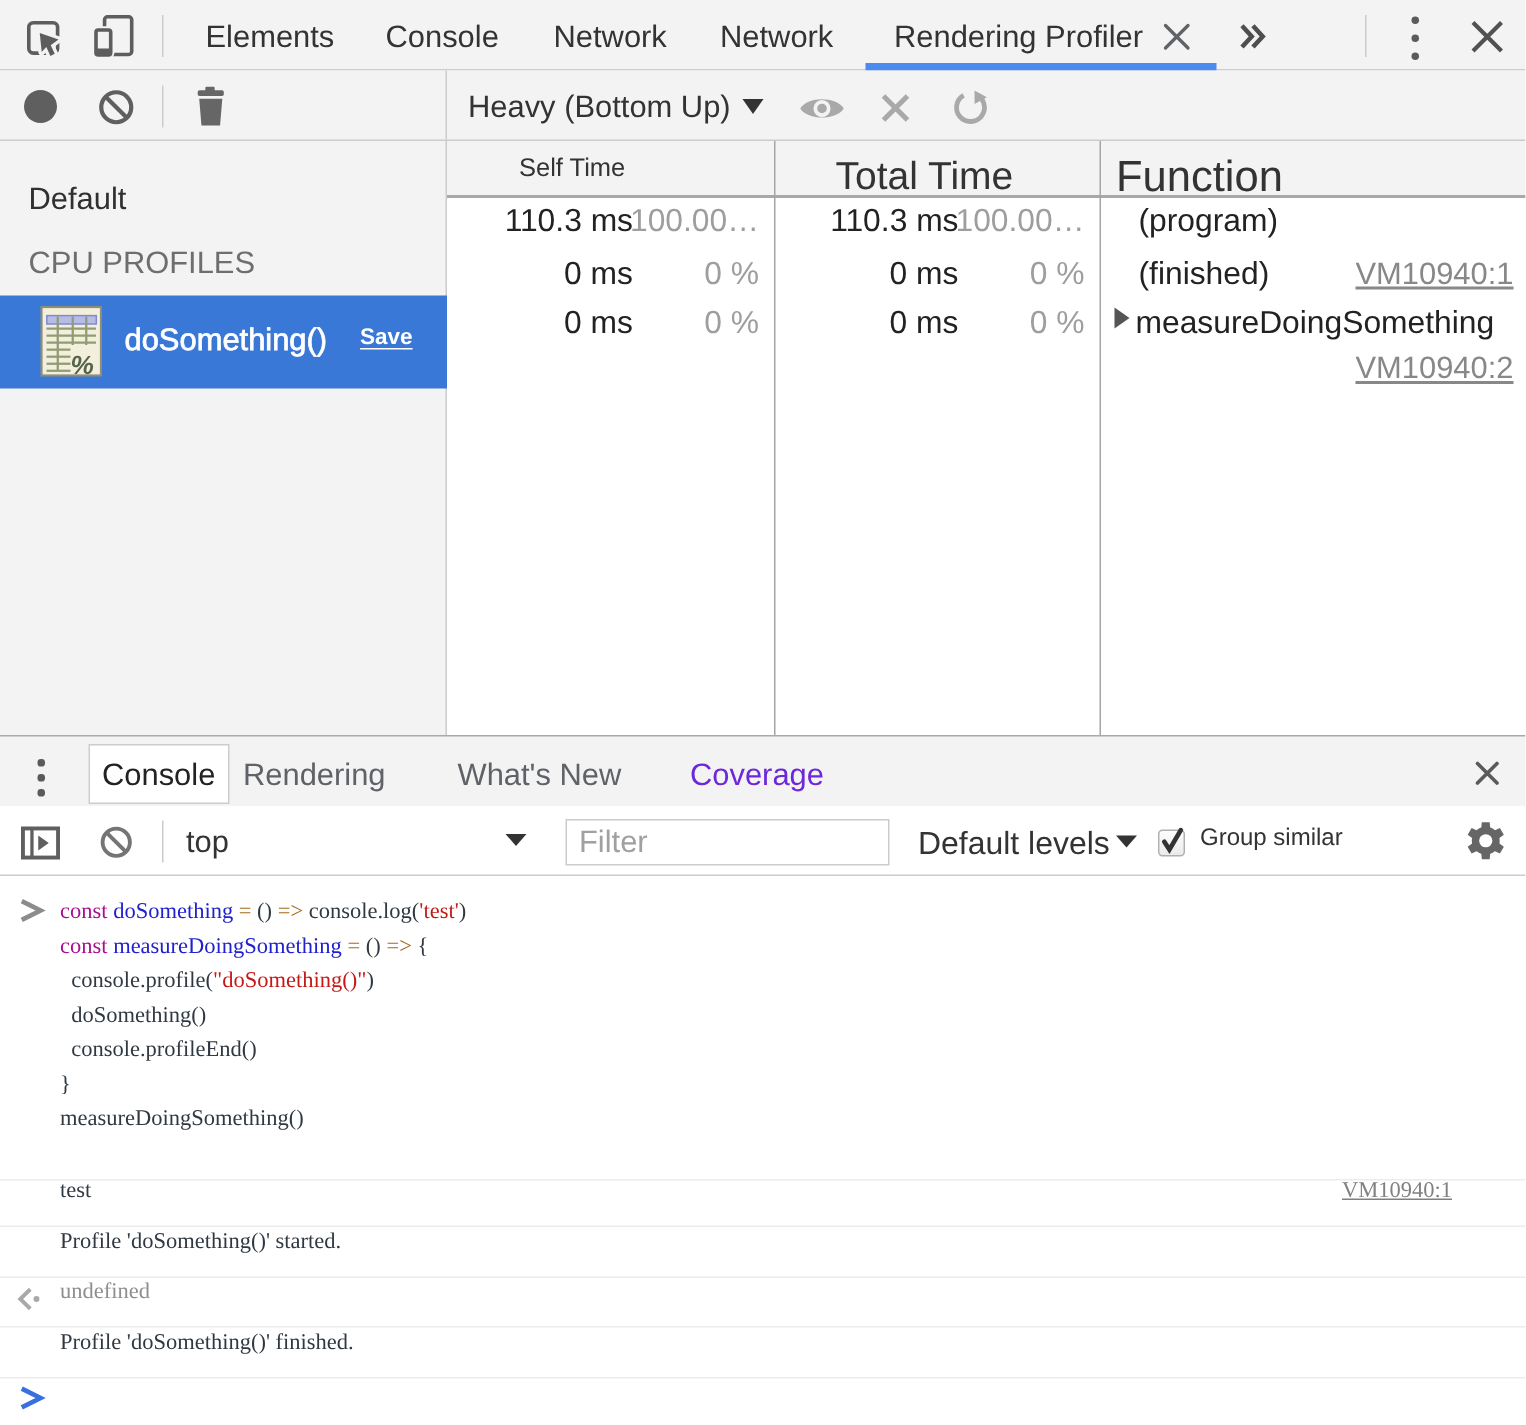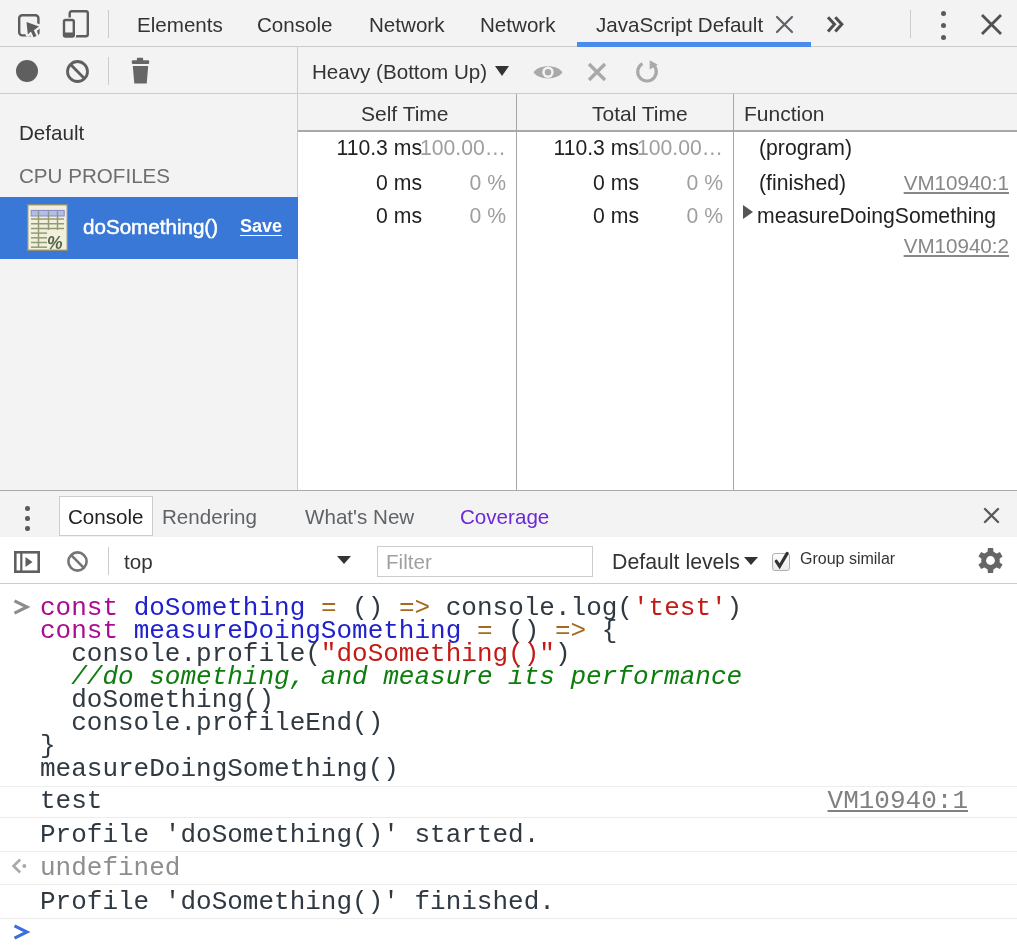--- a/index.html
+++ b/index.html
@@ -24,21 +24,21 @@
  <rect x="9.7" y="3.2" width="18.1" height="25.1" rx="2" fill="none" stroke="#5d5d5d" stroke-width="2.4"></rect>
  <rect x="4" y="12" width="9.8" height="16.6" rx="1.5" fill="#f3f3f3" stroke="#f3f3f3" stroke-width="5"></rect>
  <rect x="4" y="12" width="9.8" height="16.6" rx="1.5" fill="none" stroke="#5d5d5d" stroke-width="2.4"></rect>
  <rect x="3.2" y="24.4" width="11.4" height="4.6" rx="1.5" fill="#5d5d5d"></rect>
 </svg>
 <div class="abs" style="left:108px;top:10px;width:1px;height:28px;background:#ccc"></div>
 <div class="t" id="tElements" style="left:137px;top:13px">Elements</div>
 <div class="t" style="left:257px;top:13px">Console</div>
 <div class="t" style="left:369px;top:13px">Network</div>
 <div class="t" style="left:480px;top:13px">Network</div>
-<div class="t" style="left:596px;top:13px">JavaScript Default</div>
+<div class="t" style="left:596px;top:13px">Rendering Profiler</div>
 
 <svg style="left:775px;top:15px" width="19" height="19" viewBox="0 0 19 19">
  <path d="M2 2 L17 17 M17 2 L2 17" stroke="#5f6368" stroke-width="2.2" stroke-linecap="round"></path>
 </svg>
 <svg style="left:826px;top:15px" width="18" height="19" viewBox="0 0 18 19">
  <path d="M2 2.2 L8.5 9.3 L2 16.4 M9.3 2.2 L15.8 9.3 L9.3 16.4" fill="none" stroke="#4e4e4e" stroke-width="3"></path>
 </svg>
 <div class="abs" style="left:910px;top:10px;width:1px;height:28px;background:#ccc"></div>
 
 <div class="abs" style="left:941px;top:11px;width:5px;height:5px;border-radius:50%;background:#5a5a5a"></div>
@@ -96,28 +96,28 @@
   <line x1="4" y1="33.8" x2="20" y2="33.8"></line>
   <line x1="4" y1="38.5" x2="20" y2="38.5"></line>
   <line x1="4" y1="43.2" x2="20" y2="43.2"></line>
   <line x1="11.5" y1="7" x2="11.5" y2="43"></line>
   <line x1="21.5" y1="7" x2="21.5" y2="26"></line>
   <line x1="30.5" y1="7" x2="30.5" y2="26"></line>
  </g>
  <text x="20" y="45" font-family="Liberation Sans" font-size="17.5" font-weight="bold" font-style="italic" fill="#55654a">%</text>
 </svg>
 <div class="t" id="tDoSom" style="left:83px;top:215px;color:#fff;-webkit-text-stroke:0.5px #fff">doSomething()</div>
-<div class="t" id="tSave" style="left:240px;top:216px;color:#fff;font-weight:bold;font-size:18px;text-decoration:underline;text-underline-offset:3px">Save</div>
+<div class="t" id="tSave" style="left:240px;top:216px;color:#fff;font-weight:bold;font-size:15px;text-decoration:underline;text-underline-offset:3px">Save</div>
 
 <div class="abs" style="left:298px;top:94px;width:719px;height:35.5px;background:#f3f3f3;border-bottom:2px solid #a8a8a8"></div>
 <div class="abs" style="left:516px;top:94px;width:1.3px;height:396px;background:#a5a5a5"></div>
 <div class="abs" style="left:733px;top:94px;width:1.3px;height:396px;background:#a5a5a5"></div>
-<div class="t" id="tSelf" style="left:361px;top:102px;font-size:21px">Self Time</div>
-<div class="t" id="tTotal" style="left:592px;top:102px;font-size:21px">Total Time</div>
-<div class="t" id="tFunc" style="left:744px;top:102px;font-size:21px">Function</div>
+<div class="t" id="tSelf" style="left:346px;top:102px;font-size:17px">Self Time</div>
+<div class="t" id="tTotal" style="left:557px;top:102px;font-size:26px">Total Time</div>
+<div class="t" id="tFunc" style="left:744px;top:102px;font-size:29px">Function</div>
 
 <div class="t row" id="r1a" style="right:595px;top:136px;color:#222">110.3 ms</div>
 <div class="t row" id="r1b" style="right:511px;top:136px;color:#9e9e9e">100.00…</div>
 <div class="t row" style="right:595px;top:171px;color:#222">0 ms</div>
 <div class="t row" style="right:511px;top:171px;color:#9e9e9e">0 %</div>
 <div class="t row" style="right:595px;top:204px;color:#222">0 ms</div>
 <div class="t row" style="right:511px;top:204px;color:#9e9e9e">0 %</div>
 <div class="t row" style="right:378px;top:136px;color:#222">110.3 ms</div>
 <div class="t row" style="right:294px;top:136px;color:#9e9e9e">100.00…</div>
 <div class="t row" style="right:378px;top:171px;color:#222">0 ms</div>
@@ -172,33 +172,32 @@
  <path d="M9.30,18.50 L9.88,24.90 L15.12,24.90 L15.70,18.50 Z" fill="#666"></path>
  <path d="M5.70,12.73 L0.45,16.43 L3.07,20.97 L8.90,18.27 Z" fill="#666"></path>
  <path d="M8.90,6.73 L3.07,4.03 L0.45,8.57 L5.70,12.27 Z" fill="#666"></path>
  <path d="M15.70,6.50 L15.12,0.10 L9.88,0.10 L9.30,6.50 Z" fill="#666"></path>
  <path d="M19.30,12.27 L24.55,8.57 L21.93,4.03 L16.10,6.73 Z" fill="#666"></path>
  <path d="M16.10,18.27 L21.93,20.97 L24.55,16.43 L19.30,12.73 Z" fill="#666"></path>
  <circle cx="12.5" cy="12.5" r="4.4" fill="#fff"></circle>
 </svg>
 
 <style>
-.mono{font-family:Liberation Mono, monospace;font-size:26px;color:#303942;white-space:pre}
+.mono{font-family:Liberation Serif, serif;font-size:15px;color:#303942;white-space:pre}
 .k{color:#aa0d91}.d{color:#2021cd}.o{color:#a46a1f}.s{color:#c41a16}
 .cm{color:#0d7d0d;font-style:italic}
 .sep{position:absolute;left:0;width:1017px;height:1px;background:#ececec}
 .clink{color:#808080;text-decoration:underline}
 </style>
 <svg style="left:12px;top:599px" width="20" height="16" viewBox="0 0 20 16">
     <path d="M2.5 1.8 L15 8 L2.5 14.2" fill="none" stroke="#8c8c8c" stroke-width="3.1"></path>
   </svg>
 <pre class="abs mono" id="codeblk" style="left:40px;top:597px;margin:0;line-height:23px"><span class="k">const</span> <span class="d">doSomething</span> <span class="o">=</span> () <span class="o">=&gt;</span> console.log(<span class="s">'test'</span>)
 <span class="k">const</span> <span class="d">measureDoingSomething</span> <span class="o">=</span> () <span class="o">=&gt;</span> {
   console.profile(<span class="s">"doSomething()"</span>)
-  <span class="cm">//do something, and measure its performance</span>
   doSomething()
   console.profileEnd()
 }
 measureDoingSomething()</pre>
 <div class="sep" style="top:786px"></div>
 <div class="abs mono" id="mTest" style="left:40px;top:786px">test</div>
 <div class="abs mono clink" id="mL1" style="right:49px;top:786px">VM10940:1</div>
 <div class="sep" style="top:817px"></div>
 <div class="abs mono" style="left:40px;top:820px">Profile 'doSomething()' started.</div>
 <div class="sep" style="top:851px"></div>

